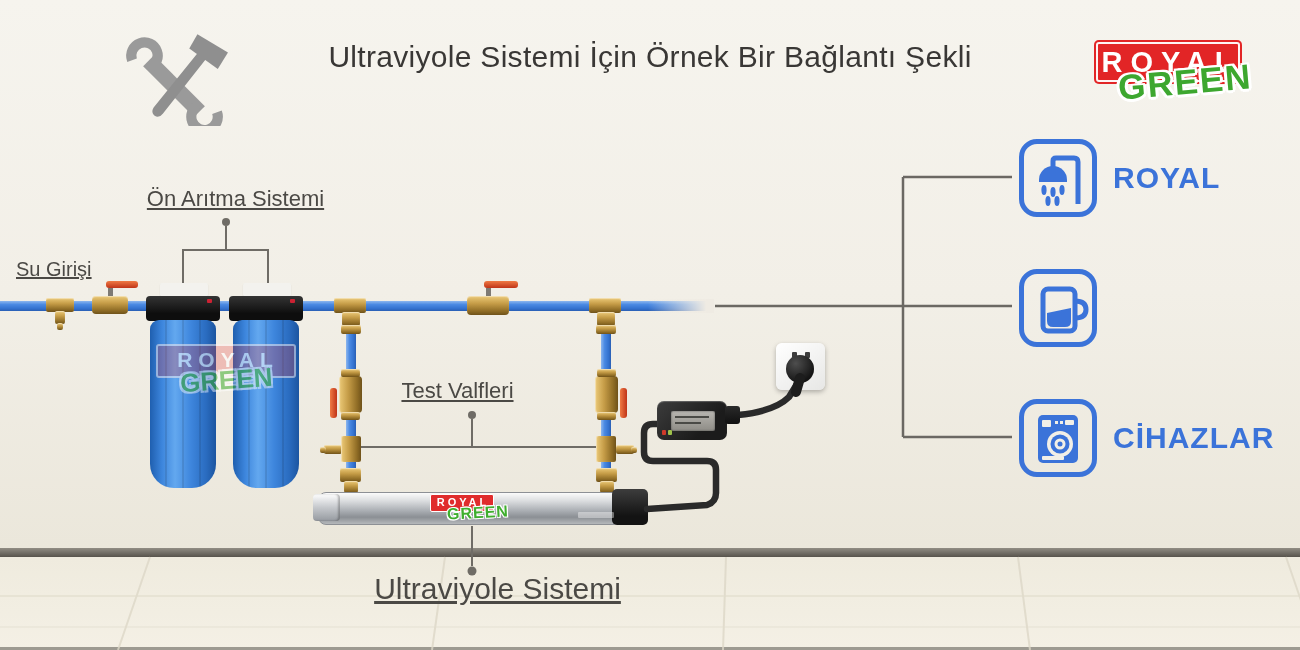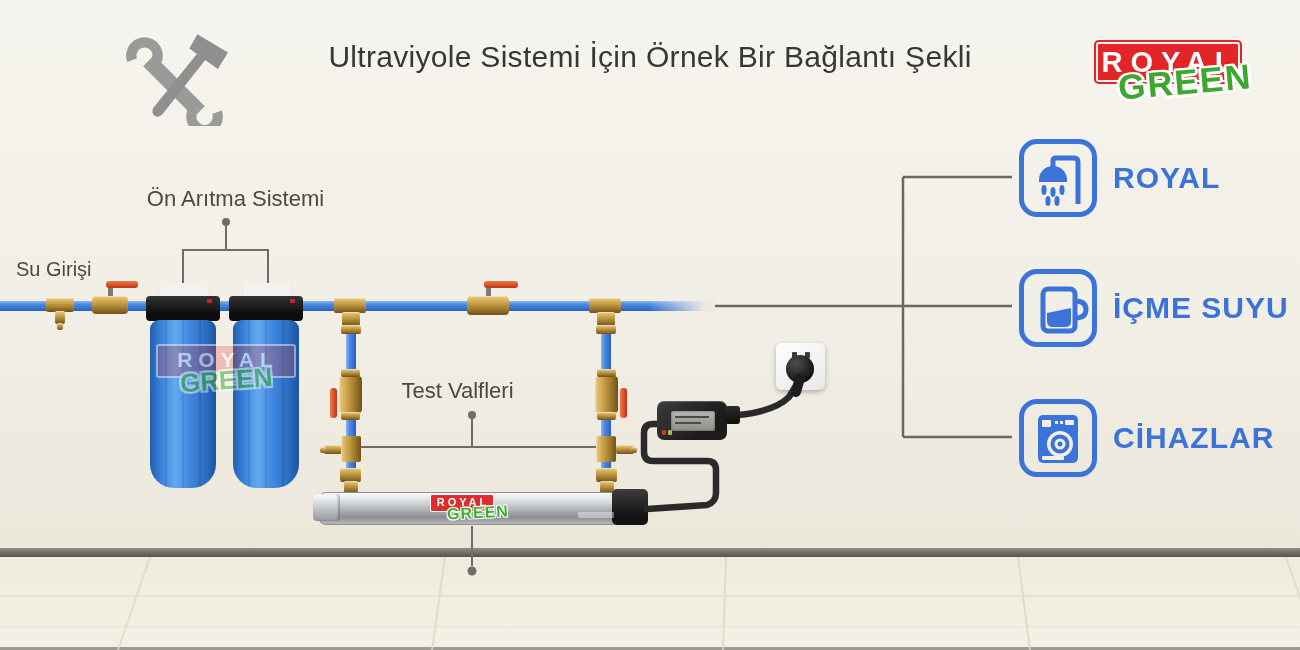--- a/index.html
+++ b/index.html
@@ -65,21 +65,21 @@
   .ballast-dot{position:absolute;width:4px;height:5px;border-radius:1px;}
   .ballast-plug{left:725px;top:406px;width:15px;height:18px;background:linear-gradient(180deg,#2a2a2a,#101010);border-radius:3px;}
   .outlet{left:776px;top:343px;width:49px;height:47px;background:linear-gradient(145deg,#ffffff,#e7e7e5);border-radius:6px;box-shadow:0 2px 5px rgba(0,0,0,.28);}
   .slot{position:absolute;top:9px;width:5px;height:6px;background:#3c3c3c;border-radius:1px;}
   .outlet-recess{position:absolute;left:11px;top:13px;width:27px;height:27px;border-radius:50%;background:#dcdcda;box-shadow:inset 0 1px 3px rgba(0,0,0,.35);}
   .plug-knob{left:786px;top:355px;width:28px;height:28px;border-radius:50%;background:radial-gradient(circle at 35% 30%,#4e4e4e,#141414 72%);}
   
   .out-box{width:78px;height:78px;border:5px solid #3b73d9;border-radius:18px;box-sizing:border-box;}
   .out-label{font-size:30px;font-weight:700;color:#3b73d9;letter-spacing:1px;white-space:nowrap;}
   
-  .note{color:#4b4945;}
+  .note{color:#4b4945;text-decoration:underline;}
   .lbl-su{left:16px;top:258px;font-size:20px;}
   .lbl-on{left:128px;top:186px;width:215px;text-align:center;font-size:22px;}
   .lbl-test{left:355px;top:378px;width:205px;text-align:center;font-size:22px;}
   .lbl-uv{left:340px;top:572px;width:315px;text-align:center;font-size:30px;}
   svg{display:block;}
 </style>
 </head>
 <body>
 
 <div class="stage">
@@ -223,21 +223,20 @@
   </div>
   <div class="abs out-label" style="left:1113px;top:161px;">ROYAL</div>
 
   <div class="abs out-box" style="left:1019px;top:269px;">
     <svg viewBox="0 0 68 68" width="68" height="68">
       <rect x="19" y="15" width="32" height="42" rx="5" fill="none" stroke="#3b73d9" stroke-width="5"></rect>
       <path d="M51 27 Q62 27 62 35.5 Q62 44 51 44" fill="none" stroke="#3b73d9" stroke-width="5"></path>
       <path d="M23 39 L47 34 L47 48 Q47 53 41 53 L29 53 Q23 53 23 47 Z" fill="#3b73d9"></path>
     </svg>
   </div>
-  <div class="abs out-label" style="left:1113px;top:291px;">İÇME SUYU</div>
 
   <div class="abs out-box" style="left:1019px;top:399px;">
     <svg viewBox="0 0 68 68" width="68" height="68">
       <rect x="14" y="11" width="40" height="48" rx="5" fill="#3b73d9"></rect>
       <g fill="#f2efe7">
         <rect x="18" y="16" width="9" height="7" rx="1"></rect>
         <rect x="31" y="17" width="3" height="3"></rect>
         <rect x="36" y="17" width="3" height="3"></rect>
         <rect x="41" y="16" width="9" height="5" rx="1"></rect>
         <circle cx="36" cy="40" r="13"></circle>
@@ -246,20 +245,21 @@
       <circle cx="36" cy="40" r="9.5" fill="#3b73d9"></circle>
       <circle cx="36" cy="40" r="5.5" fill="#f2efe7"></circle>
       <circle cx="36" cy="40" r="2.5" fill="#3b73d9"></circle>
     </svg>
   </div>
   <div class="abs out-label" style="left:1113px;top:421px;">CİHAZLAR</div>
 
   <div class="abs note lbl-su">Su Girişi</div>
   <div class="abs note lbl-on">Ön Arıtma Sistemi</div>
   <div class="abs note lbl-test">Test Valfleri</div>
+  <div class="abs note lbl-uv">Ultraviyole Sistemi</div>
 
   <svg class="abs tools" viewBox="0 0 110 100">
     <g fill="none" stroke="#9a9a9a">
       <path d="M30 36 L80 86" stroke-width="15"></path>
       <circle cx="26" cy="31" r="13" stroke-width="10" stroke-dasharray="58 24" transform="rotate(160 26 31)"></circle>
       <circle cx="85" cy="91" r="13" stroke-width="10" stroke-dasharray="58 24" transform="rotate(-20 85 91)"></circle>
     </g>
     <g fill="#8f8f8f">
       <path d="M93 26 L44 88 Q40 93 36 90 Q32 87 35 82 L85 20 Z"></path>
       <polygon points="78,10 108,28 98,44 70,24"></polygon>

